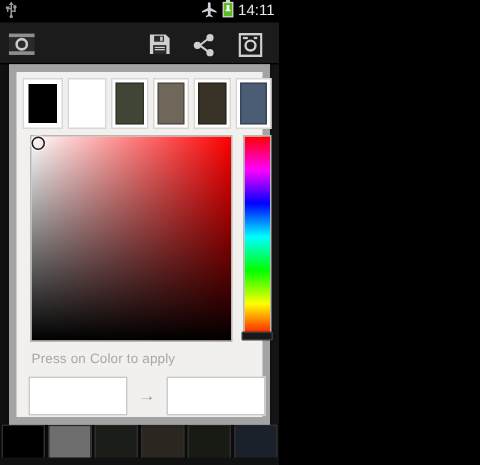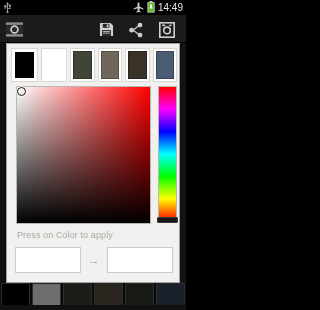--- a/index.html
+++ b/index.html
@@ -118,21 +118,21 @@
     background: #111;
   }
 
   
   #dialog {
     position: absolute;
     left: 6px; top: 43px;
     width: 174px;
     height: 240px;
     background: #f1f0ee;
-    border: 1px solid #a3a3a3;
+    border: 5px solid #a3a3a3;
     box-sizing: border-box;
     box-shadow: 0 0 2px rgba(0,0,0,.6);
   }
 
   
   #swatch-row {
     position: absolute;
     left: 4px; top: 4px;
     width: 166px;
     height: 34px;
@@ -292,21 +292,21 @@
       </span>
       <span class="statusicon">
         <svg width="8" height="12" viewBox="0 0 8 12">
           <rect x="2.6" y="0" width="2.8" height="1.4" fill="#d0d0d0"></rect>
           <rect x="0.4" y="1.2" width="7.2" height="10.4" fill="#d8d8d8"></rect>
           <rect x="1.2" y="2.0" width="5.6" height="8.8" fill="#5dbb22"></rect>
           <rect x="3.1" y="3.4" width="1.8" height="3.4" fill="#ffffff"></rect>
           <rect x="2.4" y="6.5" width="3.2" height="1.0" fill="#ffffff"></rect>
         </svg>
       </span>
-      <span id="status-clock">14:49</span>
+      <span id="status-clock">14:11</span>
     </div>
   </div>
 
   <div id="action-bar">
     <div id="app-icon-wrap">
       <svg width="19" height="19" viewBox="0 0 20 20">
         <rect x="1" y="2.5" width="18" height="2.6" fill="#8e8e8e"></rect>
         <rect x="1" y="14.9" width="18" height="2.6" fill="#8e8e8e"></rect>
         <rect x="1" y="5.4" width="18" height="9.2" fill="#2a2a2a"></rect>
         <circle cx="10" cy="10" r="3.6" fill="none" stroke="#c9c9c9" stroke-width="1.8"></circle>

